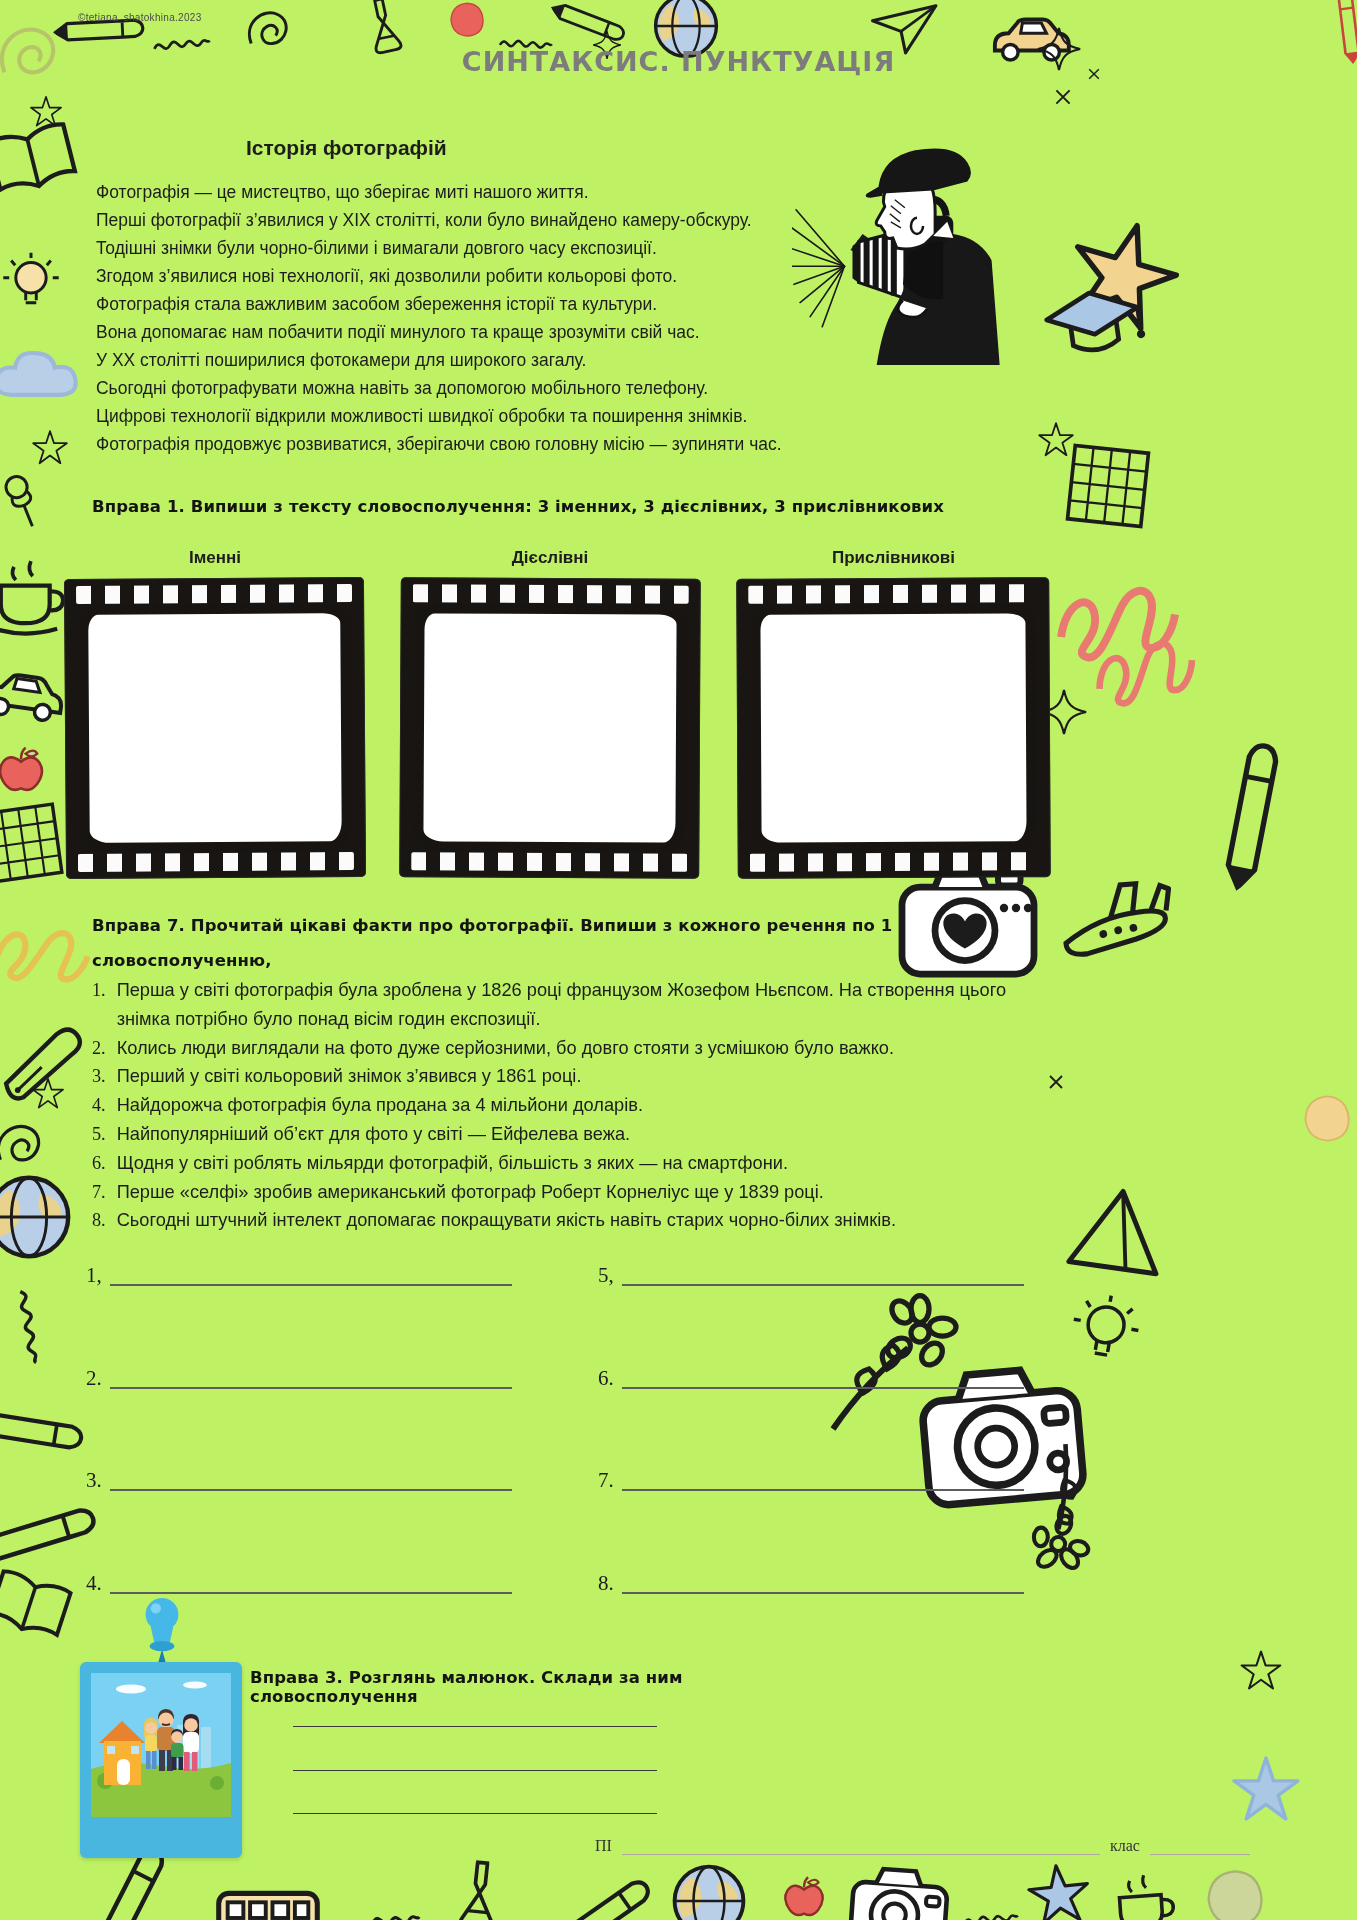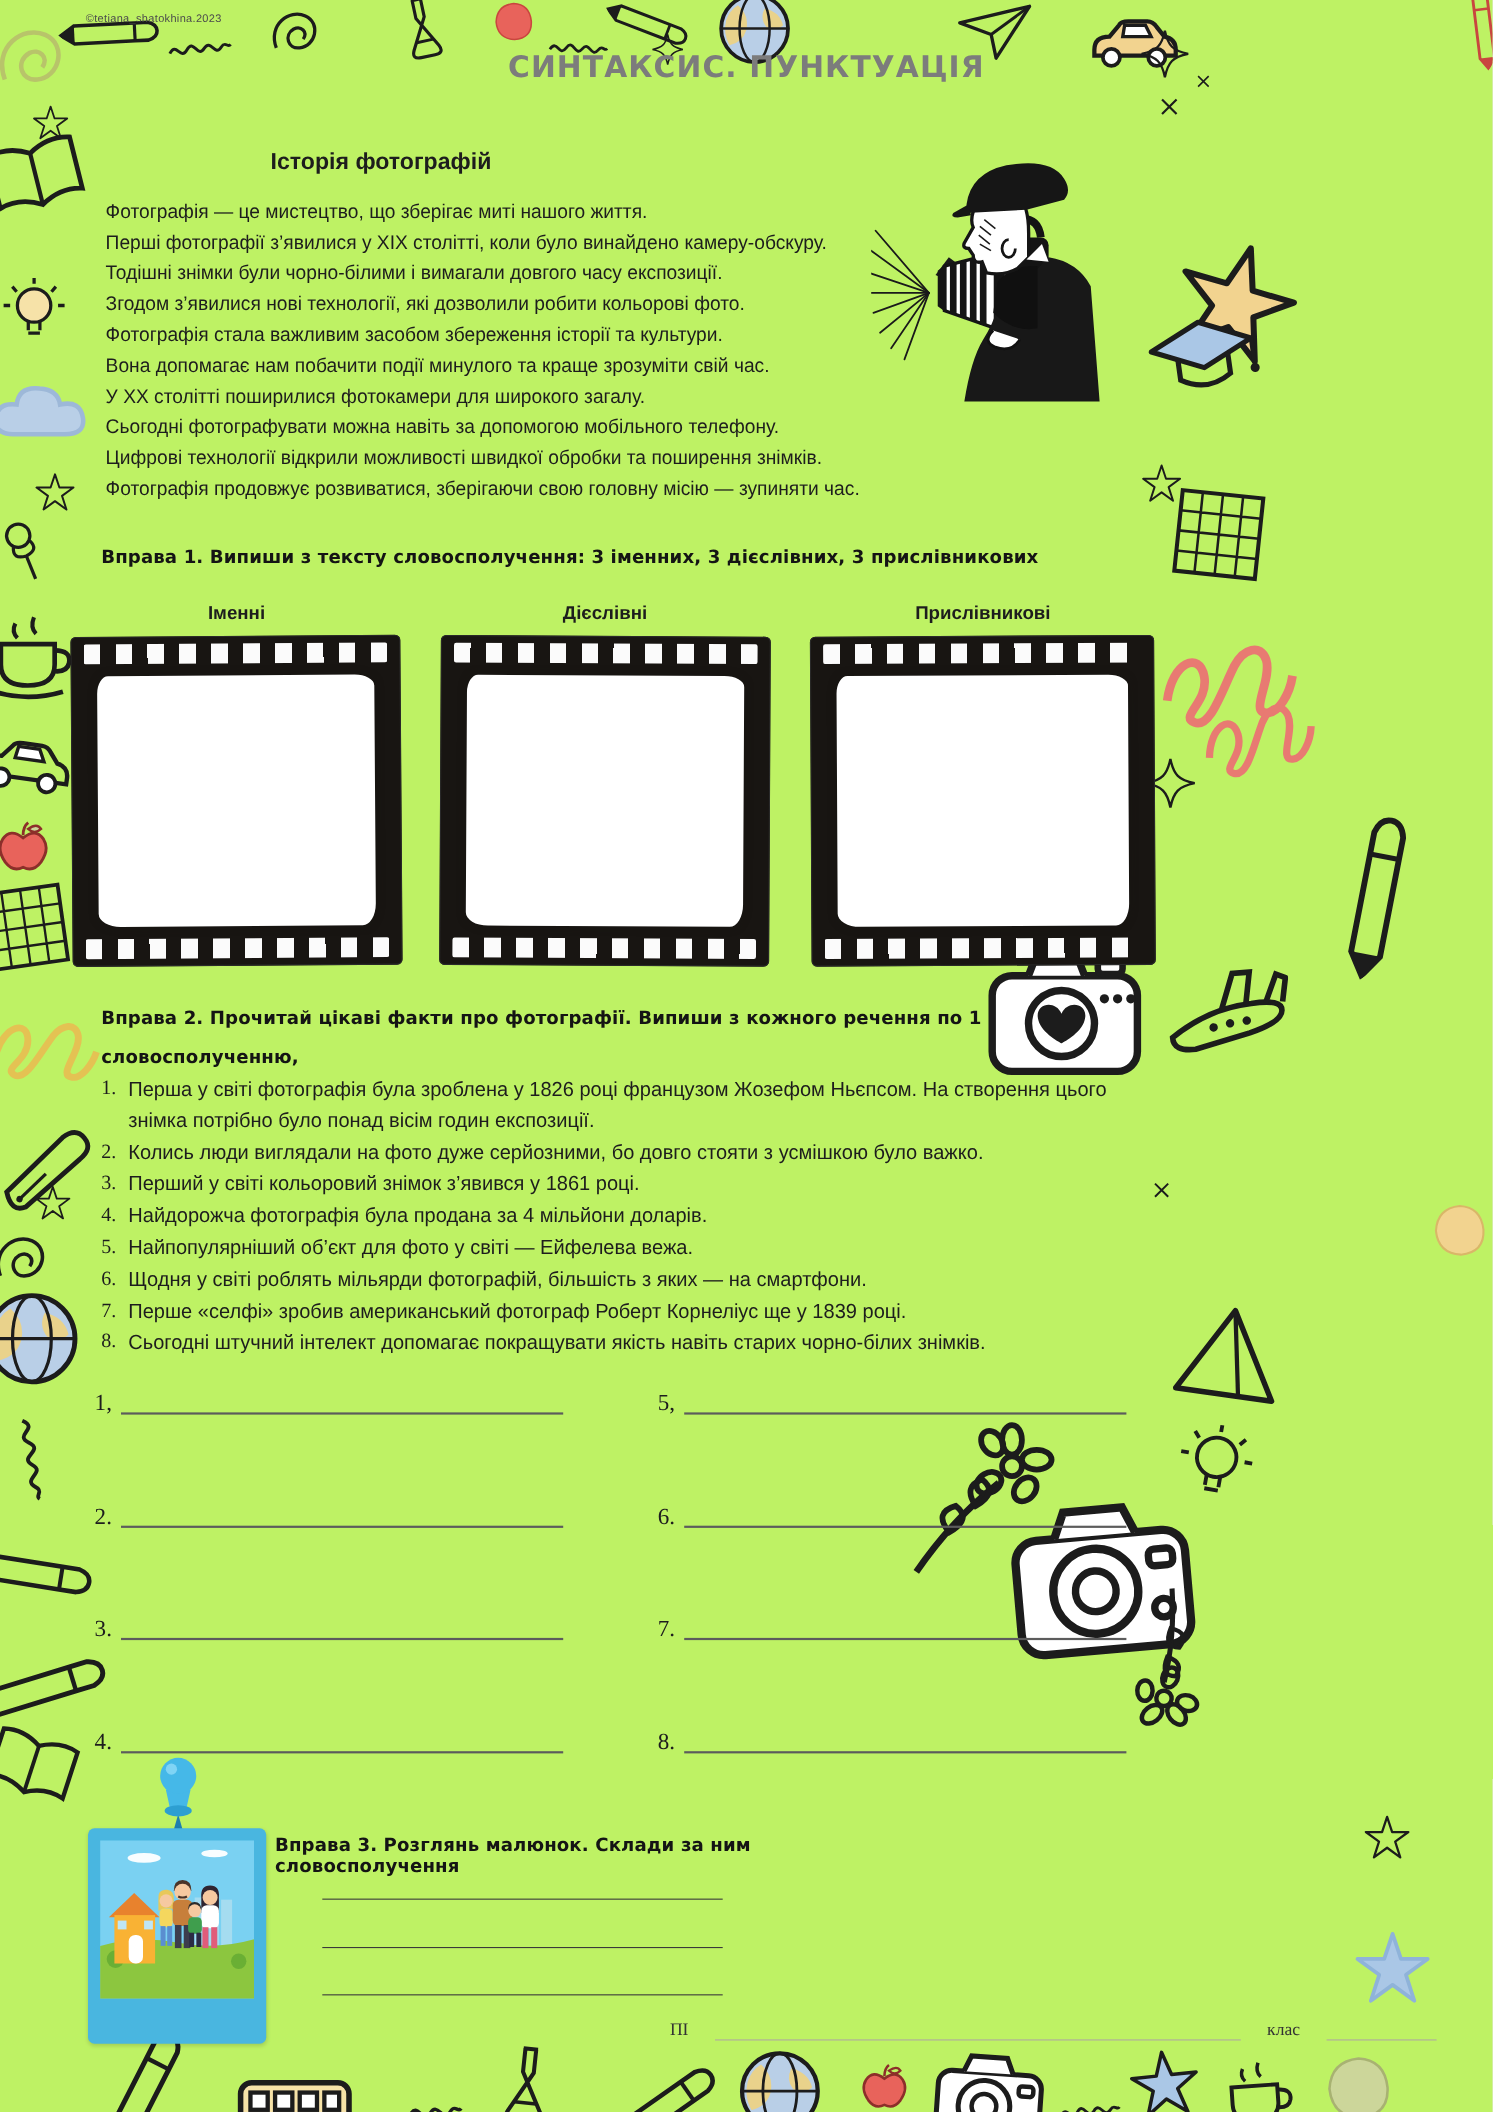--- a/index.html
+++ b/index.html
@@ -46,21 +46,21 @@
   .slot .n{font-family:"Liberation Serif",serif;font-size:21px;margin-right:8px;line-height:22px;}
   .slot .ln{width:402px;border-bottom:2px solid #5c5c5c;height:26px;}
   
   .polaroid{position:absolute;left:80px;top:1662px;width:162px;height:196px;background:#49b6e0;
             border-radius:6px;box-shadow:0 2px 4px rgba(0,0,0,.15);}
   .polaroid svg{position:absolute;left:11px;top:11px;}
   .pushpin{position:absolute;left:126px;top:1596px;width:72px;height:82px;}
   .ex3ln{position:absolute;left:293px;width:364px;border-bottom:1.6px solid #3a3a3a;height:0;}
   
   .footer{position:absolute;left:585px;top:1834px;display:flex;align-items:flex-end;font-size:16px;color:#333;}
-  .footer .lbl{margin:0 24px;font-family:"Liberation Serif",serif;}
+  .footer .lbl{margin:0 10px;font-family:"Liberation Serif",serif;}
   .footer .fl1{width:478px;border-bottom:1.5px solid #b0a9a0;height:20px;}
   .footer .fl2{width:100px;border-bottom:1.5px solid #b0a9a0;height:20px;}
 </style>
 </head>
 <body>
 
 <div class="page">
 
   <svg width="0" height="0" style="position:absolute" aria-hidden="true">
     <defs>
@@ -476,21 +476,21 @@
     <div class="win"></div>
     <div class="holes b"></div>
   </div>
   <div class="film" style="left:737px;width:313px;transform:rotate(-.3deg)">
     <div class="holes t"></div>
     <div class="win"></div>
     <div class="holes b"></div>
   </div>
 
   <div class="exh ex2h">
-    <div>Вправа 2. Прочитай цікаві факти про фотографії. Випиши з кожного речення по 1 словосполученню,</div>
+    <div>Вправа 7. Прочитай цікаві факти про фотографії. Випиши з кожного речення по 1 словосполученню,</div>
   </div>
 
   <div class="facts">
     <div class="fact"><span class="num">1.</span><span>Перша у світі фотографія була зроблена у 1826 році французом Жозефом Ньєпсом. На створення цього знімка потрібно було понад вісім годин експозиції.</span></div>
     <div class="fact"><span class="num">2.</span><span>Колись люди виглядали на фото дуже серйозними, бо довго стояти з усмішкою було важко.</span></div>
     <div class="fact"><span class="num">3.</span><span>Перший у світі кольоровий знімок з’явився у 1861 році.</span></div>
     <div class="fact"><span class="num">4.</span><span>Найдорожча фотографія була продана за 4 мільйони доларів.</span></div>
     <div class="fact"><span class="num">5.</span><span>Найпопулярніший об’єкт для фото у світі — Ейфелева вежа.</span></div>
     <div class="fact"><span class="num">6.</span><span>Щодня у світі роблять мільярди фотографій, більшість з яких — на смартфони.</span></div>
     <div class="fact"><span class="num">7.</span><span>Перше «селфі» зробив американський фотограф Роберт Корнеліус ще у 1839 році.</span></div>

